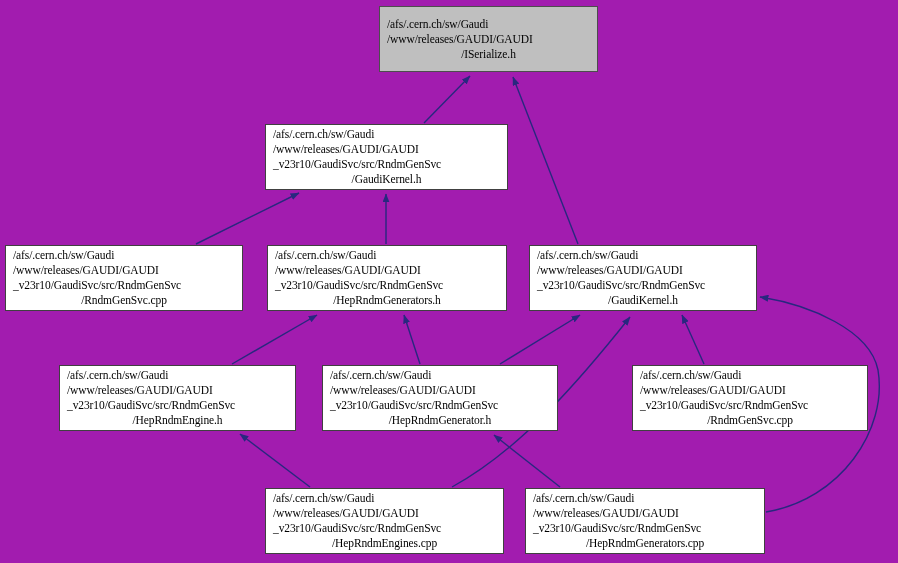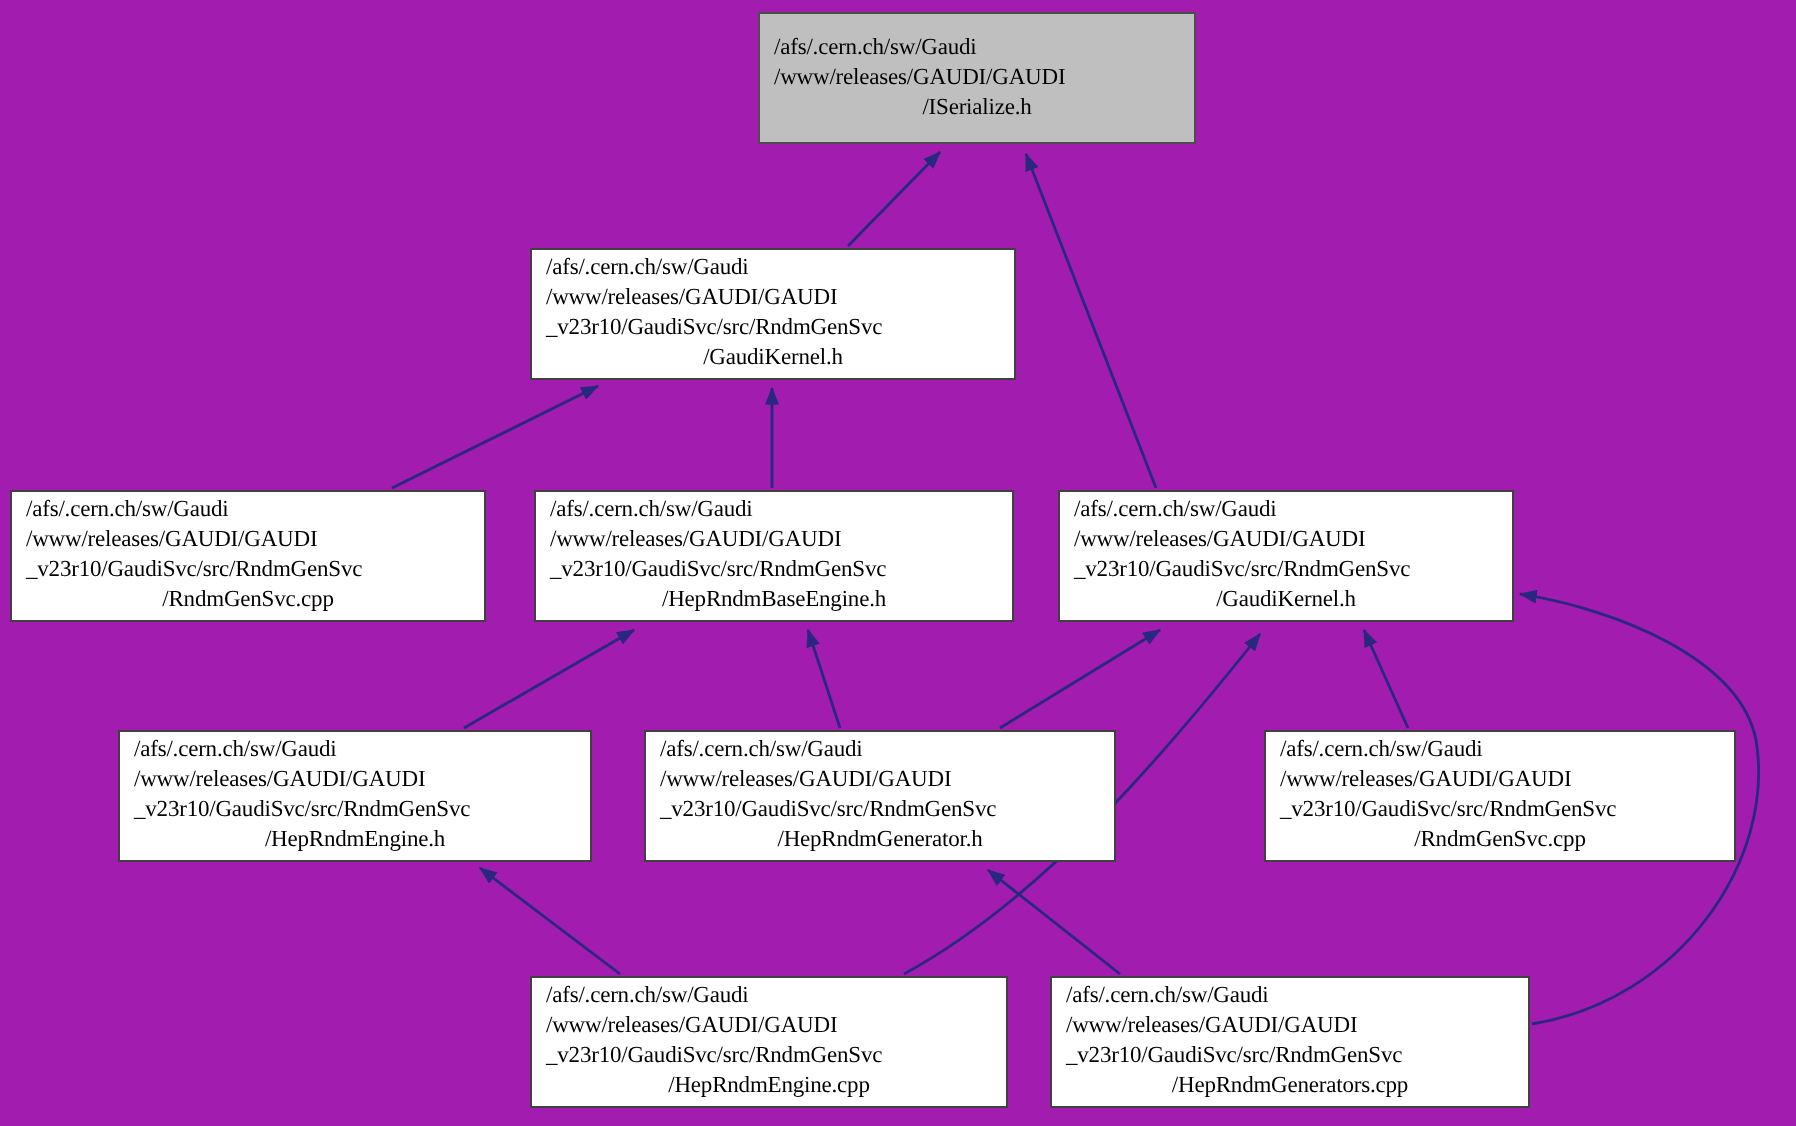--- a/index.html
+++ b/index.html
@@ -112,21 +112,21 @@
     <span class="line l0">/afs/.cern.ch/sw/Gaudi</span>
     <span class="line l1">/www/releases/GAUDI/GAUDI</span>
     <span class="line l2">_v23r10/GaudiSvc/src/RndmGenSvc</span>
     <span class="line l3">/RndmGenSvc.cpp</span>
   </div>
 
   <div class="node" style="left:267px; top:245px; width:240px; height:66px;">
     <span class="line l0">/afs/.cern.ch/sw/Gaudi</span>
     <span class="line l1">/www/releases/GAUDI/GAUDI</span>
     <span class="line l2">_v23r10/GaudiSvc/src/RndmGenSvc</span>
-    <span class="line l3">/HepRndmBaseEngine.h</span>
+    <span class="line l3">/HepRndmGenerators.h</span>
   </div>
 
   <div class="node" style="left:529px; top:245px; width:228px; height:66px;">
     <span class="line l0">/afs/.cern.ch/sw/Gaudi</span>
     <span class="line l1">/www/releases/GAUDI/GAUDI</span>
     <span class="line l2">_v23r10/GaudiSvc/src/RndmGenSvc</span>
     <span class="line l3">/GaudiKernel.h</span>
   </div>
 
   <div class="node" style="left:59px; top:365px; width:237px; height:66px;">
@@ -147,21 +147,21 @@
     <span class="line l0">/afs/.cern.ch/sw/Gaudi</span>
     <span class="line l1">/www/releases/GAUDI/GAUDI</span>
     <span class="line l2">_v23r10/GaudiSvc/src/RndmGenSvc</span>
     <span class="line l3">/RndmGenSvc.cpp</span>
   </div>
 
   <div class="node" style="left:265px; top:488px; width:239px; height:66px;">
     <span class="line l0">/afs/.cern.ch/sw/Gaudi</span>
     <span class="line l1">/www/releases/GAUDI/GAUDI</span>
     <span class="line l2">_v23r10/GaudiSvc/src/RndmGenSvc</span>
-    <span class="line l3">/HepRndmEngine.cpp</span>
+    <span class="line l3">/HepRndmEngines.cpp</span>
   </div>
 
   <div class="node" style="left:525px; top:488px; width:240px; height:66px;">
     <span class="line l0">/afs/.cern.ch/sw/Gaudi</span>
     <span class="line l1">/www/releases/GAUDI/GAUDI</span>
     <span class="line l2">_v23r10/GaudiSvc/src/RndmGenSvc</span>
     <span class="line l3">/HepRndmGenerators.cpp</span>
   </div>
 
 </div>

